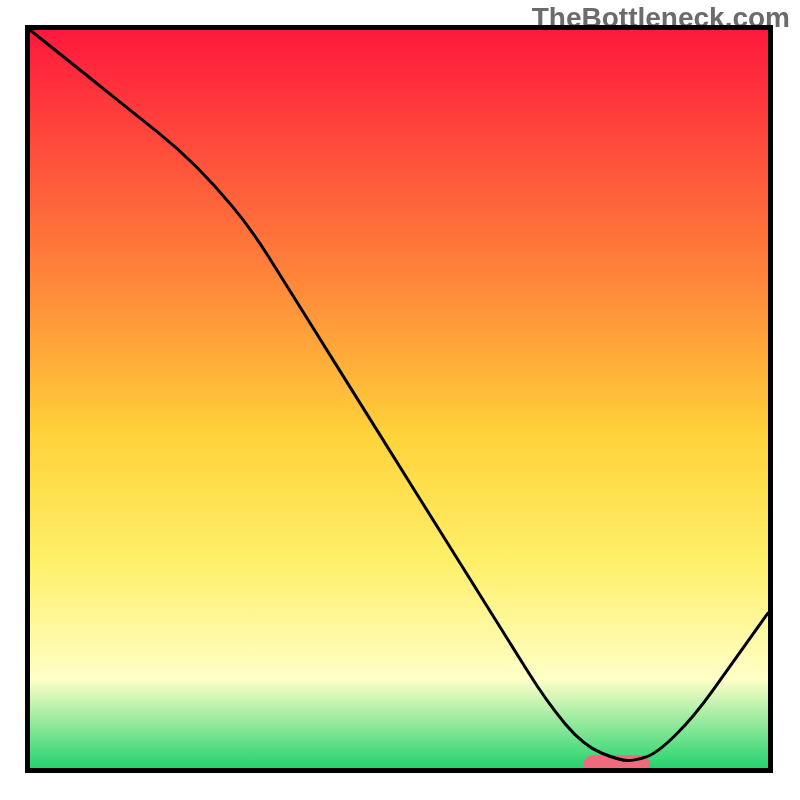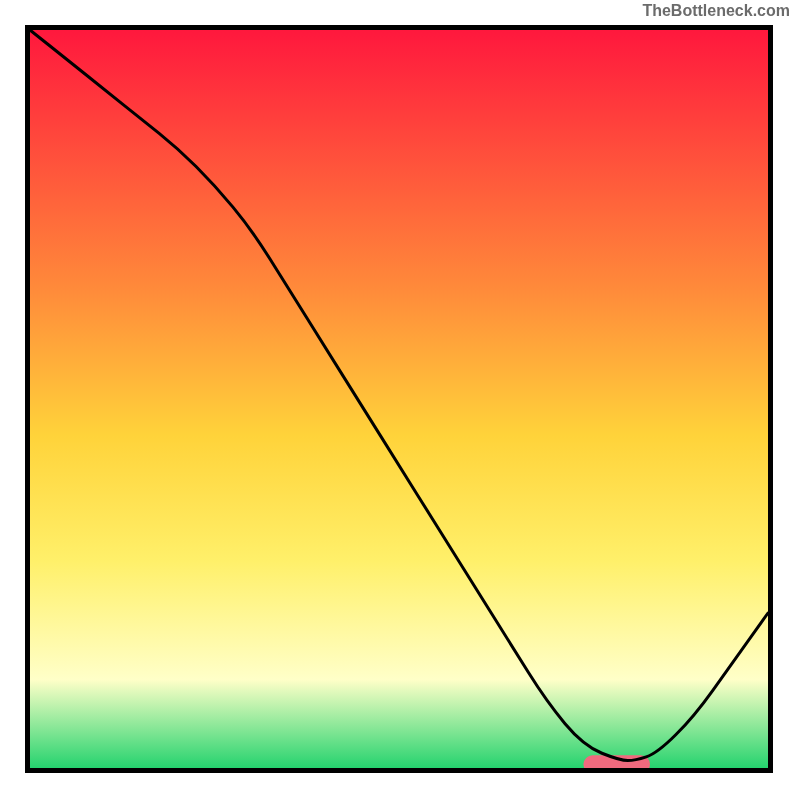--- a/index.html
+++ b/index.html
@@ -13,21 +13,21 @@
   .chart-wrap {
     position: relative;
     width: 800px;
     height: 800px;
   }
   .watermark {
     position: absolute;
     top: 2px;
     right: 10px;
     font-family: Arial, Helvetica, sans-serif;
-    font-size: 16px;
+    font-size: 28px;
     font-weight: 600;
     color: #6b6b6b;
   }
   .plot-border {
     position: absolute;
     left: 25px;
     top: 25px;
     width: 748px;
     height: 748px;
     border: 5px solid #000000;

